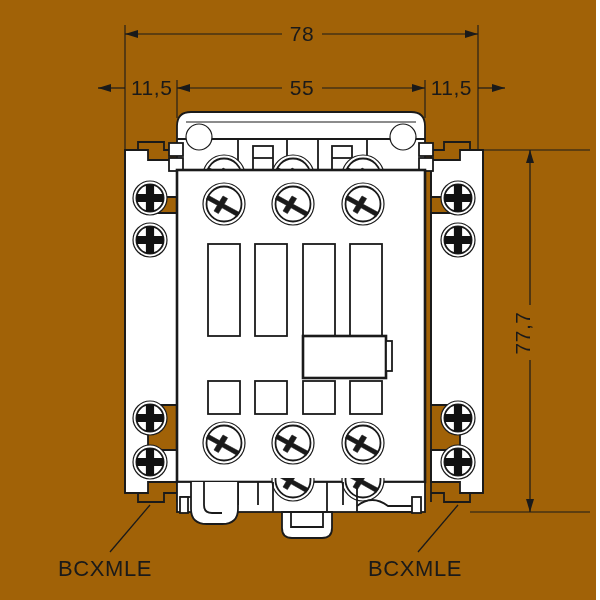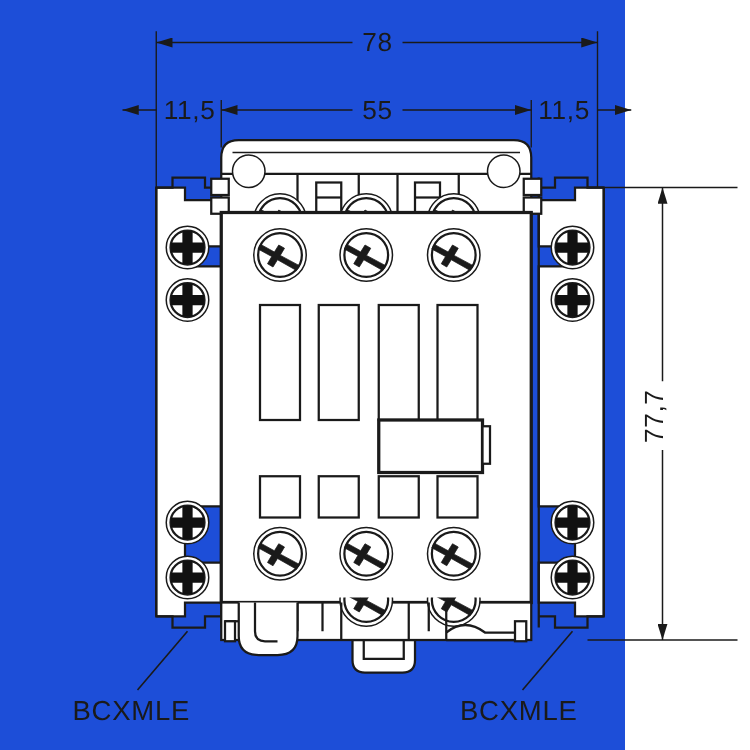--- a/index.html
+++ b/index.html
@@ -8,23 +8,23 @@
     background: #ffffff;
   }
   body {
     width: 600px;
     height: 600px;
     font-family: "Liberation Sans", sans-serif;
     overflow: hidden;
   }
   #drawing-root {
     position: relative;
-    width: 500px;
+    width: 596px;
     height: 600px;
-    background: #1d4ed8;
+    background: #a16207;
   }
   svg#technical-drawing {
     display: block;
     width: 600px;
     height: 600px;
   }
   .ln        { stroke: #1a1a1a; fill: none; }
   .thin      { stroke-width: 1.2; }
   .med       { stroke-width: 1.8; }
   .thick     { stroke-width: 2.6; }

